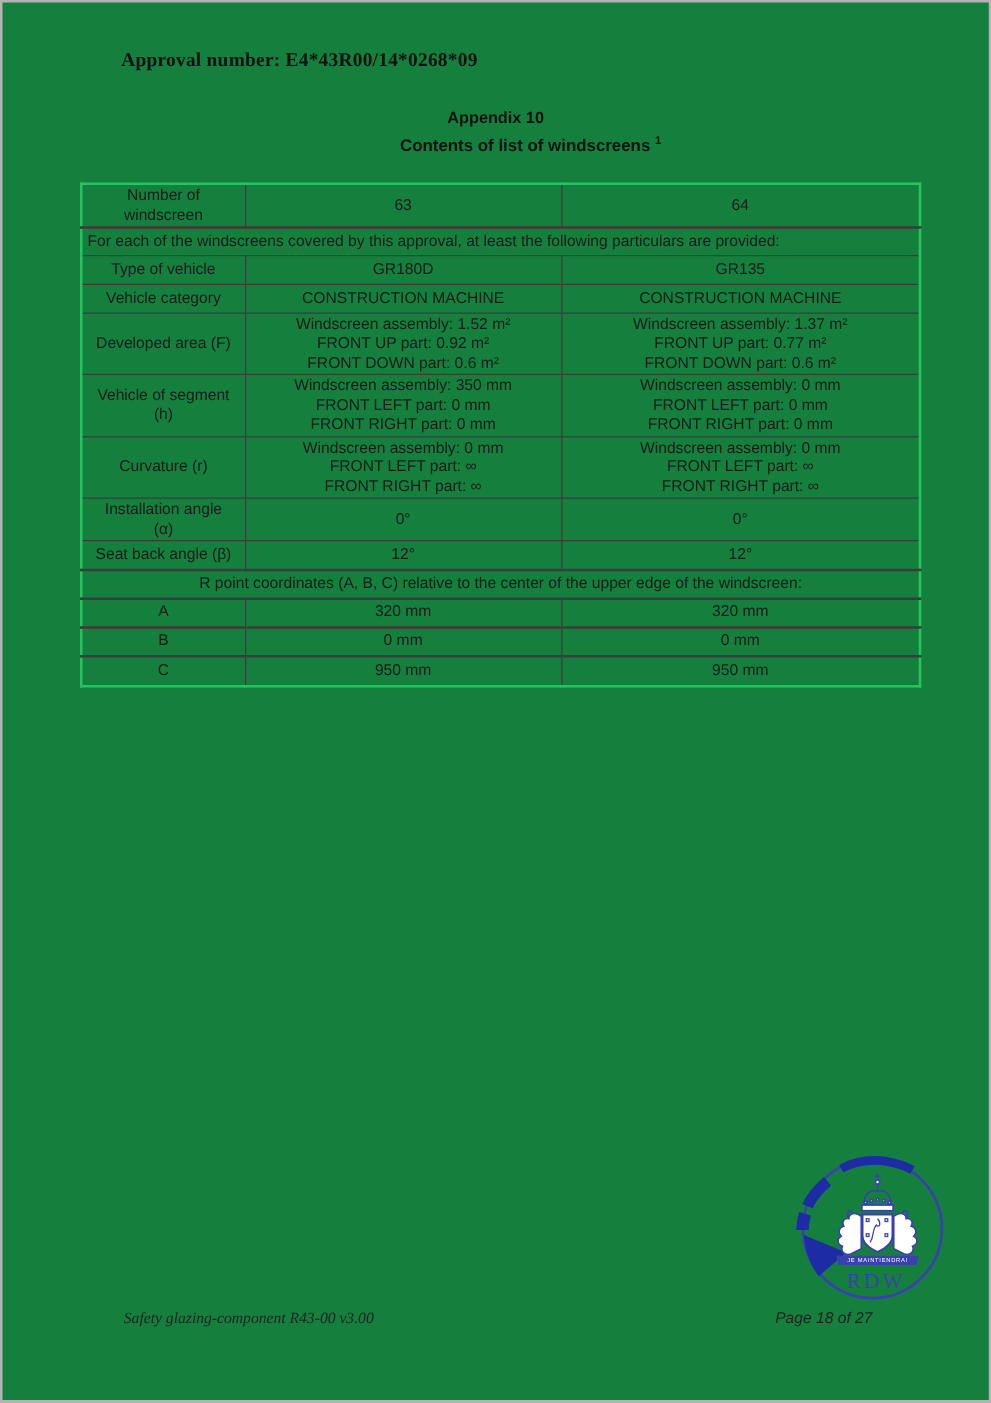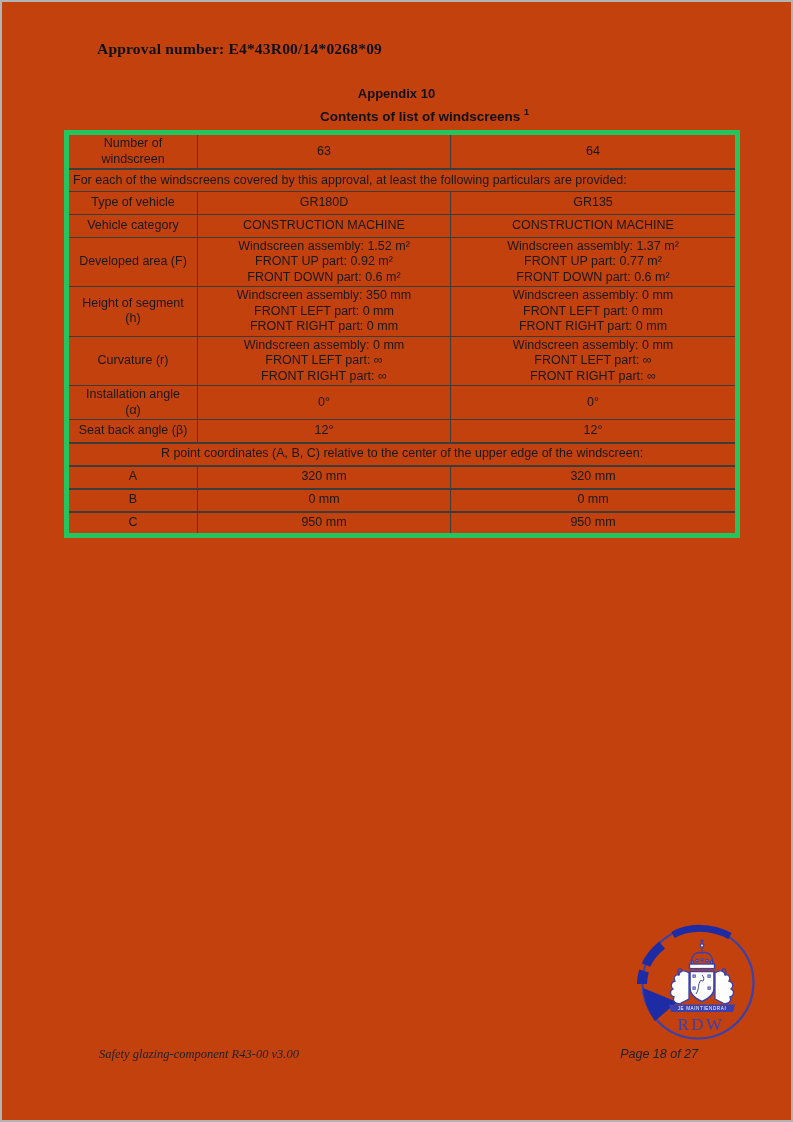--- a/index.html
+++ b/index.html
@@ -1,20 +1,20 @@
 <!DOCTYPE html>
 <html><head>
 <meta charset="utf-8">
 <style>
   html,body{margin:0;padding:0;background:#ffffff;}
   .page{
     position:relative;
     width:793px;height:1122px;
     box-sizing:border-box;
-    background:#c2410c;
+    background:#15803d;
     border:2px solid #b3b3b3;
     font-family:"Liberation Sans", sans-serif;
     color:#1a1a1a;
     overflow:hidden;
   }
   .approval{
     position:absolute;left:95px;top:38px;
     font-family:"Liberation Serif", serif;
     font-weight:bold;font-size:15.5px;color:#111;
     letter-spacing:.2px;
@@ -22,24 +22,24 @@
   .title{
     position:absolute;top:84px;left:0;width:100%;
     text-align:center;font-weight:bold;font-size:13px;color:#111;
   }
   .subtitle{
     position:absolute;top:105px;left:0;width:100%;
     text-align:center;font-weight:bold;font-size:13.5px;color:#111;padding-left:28px;
   }
   .subtitle sup{font-size:9px;}
   table.ws{
-    position:absolute;left:62px;top:128px;
+    position:absolute;left:62px;top:144px;
     width:671px;table-layout:fixed;
     border-collapse:collapse;
-    border:5px solid #22c55e;
+    border:2px solid #22c55e;
     font-size:12.5px;line-height:15.5px;color:#1a1a1a;
   }
   table.ws td{
     border:1px solid #3c3c3c;
     text-align:center;vertical-align:middle;
     padding:1px 4px;
     white-space:pre-line;
   }
   table.ws tr.sep td{border-top-width:2px;}
   table.ws td.note{text-align:left;}
@@ -98,21 +98,21 @@
       <tr style="height:47px">
         <td>Developed area (F)</td>
         <td>Windscreen assembly: 1.52 m²
 FRONT UP part: 0.92 m²
 FRONT DOWN part: 0.6 m²</td>
         <td>Windscreen assembly: 1.37 m²
 FRONT UP part: 0.77 m²
 FRONT DOWN part: 0.6 m²</td>
       </tr>
       <tr style="height:47px">
-        <td>Height of segment
+        <td>Vehicle of segment
 (h)</td>
         <td>Windscreen assembly: 350 mm
 FRONT LEFT part: 0 mm
 FRONT RIGHT part: 0 mm</td>
         <td>Windscreen assembly: 0 mm
 FRONT LEFT part: 0 mm
 FRONT RIGHT part: 0 mm</td>
       </tr>
       <tr style="height:48px">
         <td>Curvature (r)</td>

